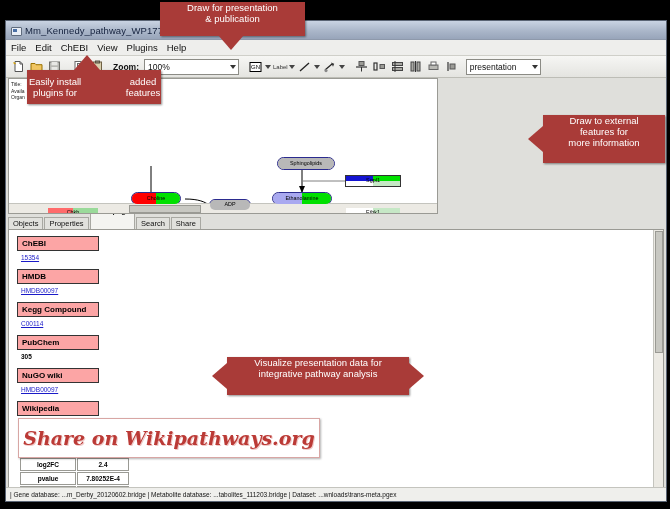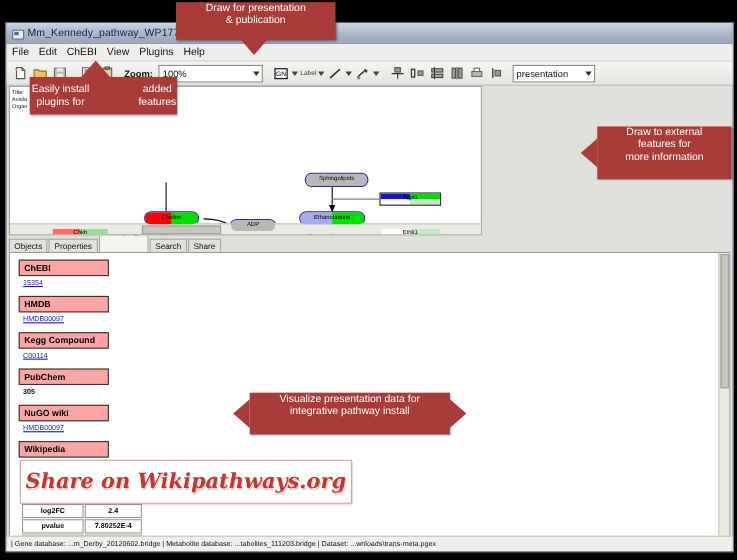--- a/index.html
+++ b/index.html
@@ -577,21 +577,21 @@
 
   <div class="callout" style="left:543px;top:115px;width:122px;height:48px;font-size:9.5px;flex-direction:column;">
     <div>Draw  to external</div>
     <div>features  for</div>
     <div>more information</div>
   </div>
   <div class="tri left" style="left:528px;top:126px;"></div>
 
   <div class="callout" style="left:227px;top:357px;width:182px;height:38px;font-size:9.5px;flex-direction:column;">
     <div>Visualize presentation data  for</div>
-    <div>integrative pathway install</div>
+    <div>integrative pathway analysis</div>
   </div>
   <div class="tri left" style="left:212px;top:363px;"></div>
   <div class="tri" style="left:409px;top:363px;border-top:13px solid transparent;border-bottom:13px solid transparent;border-left:15px solid #a93b38;"></div>
 
   <div class="share">
     <span>Share on Wikipathways.org</span>
   </div>
 
 </div>
 

